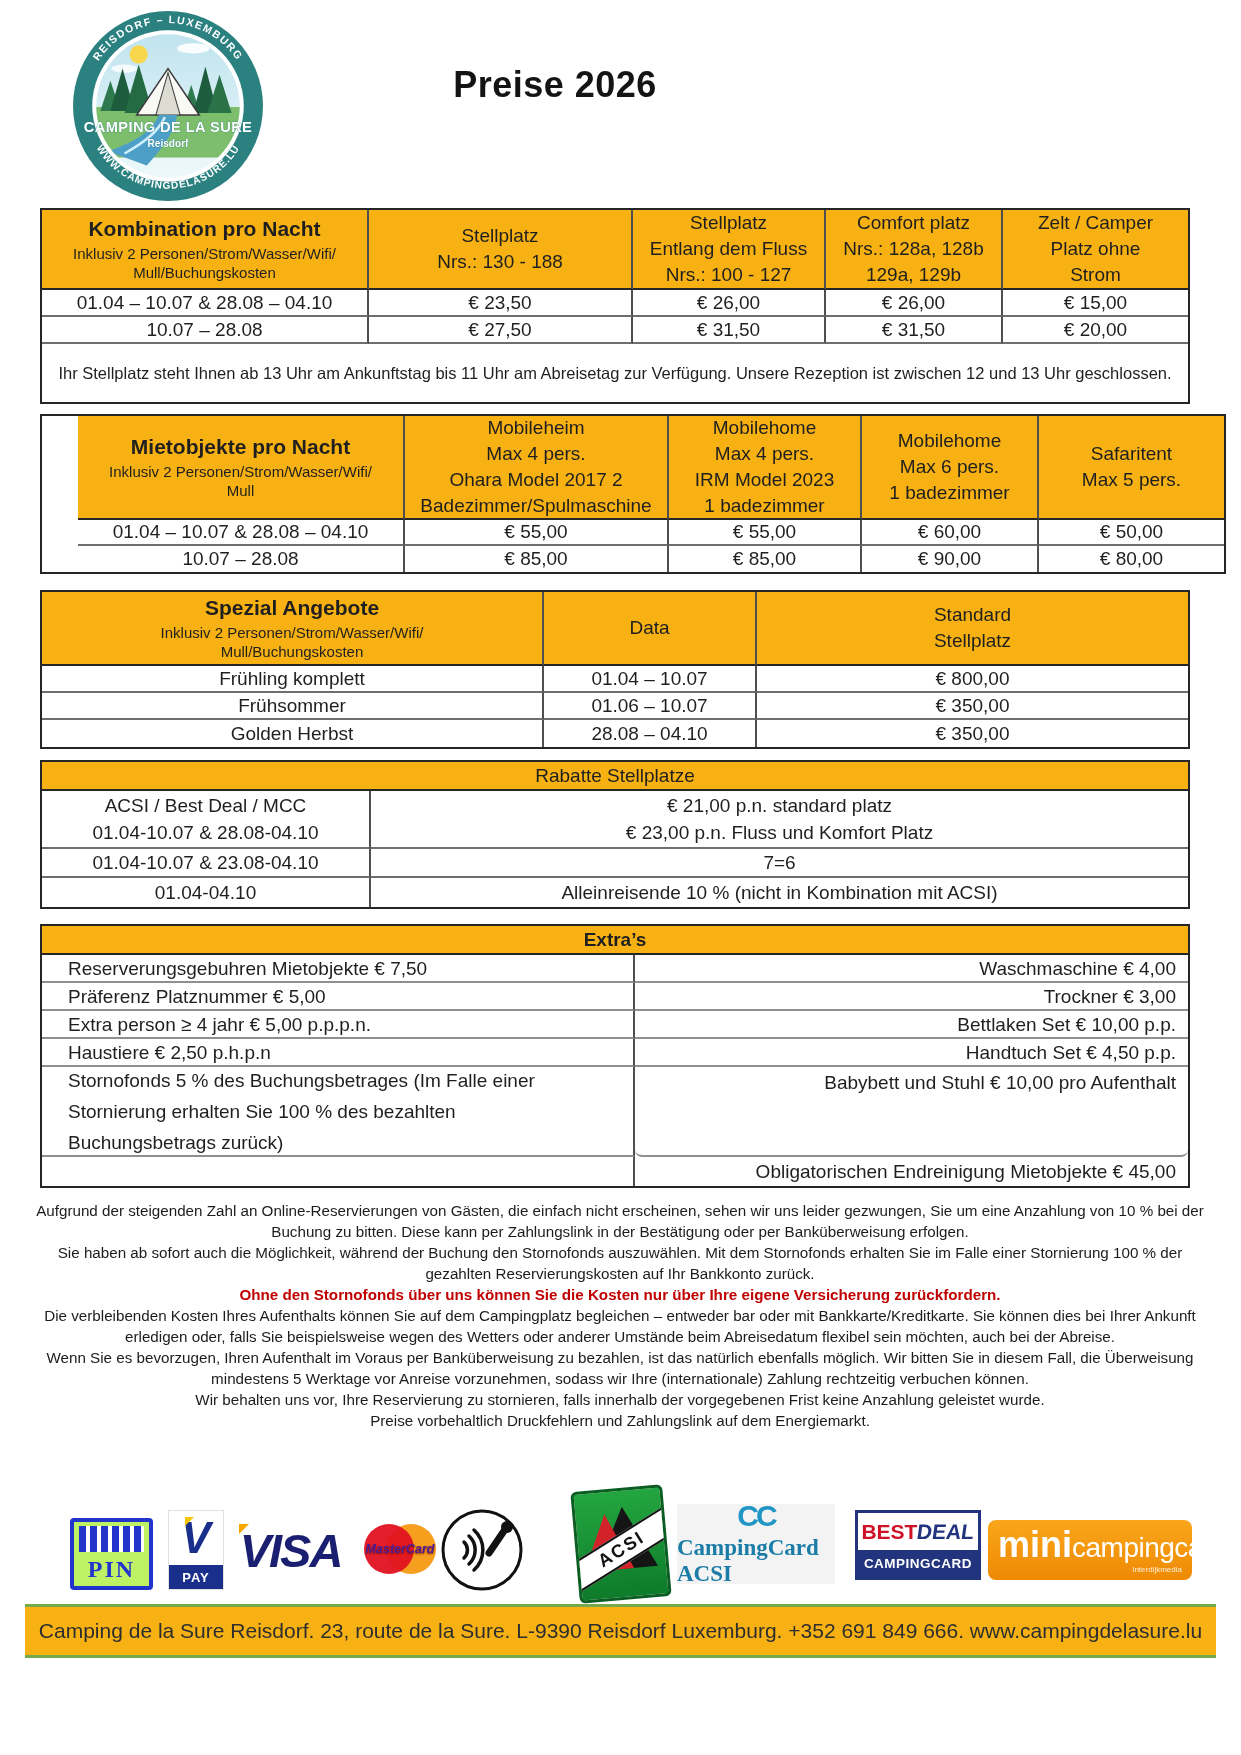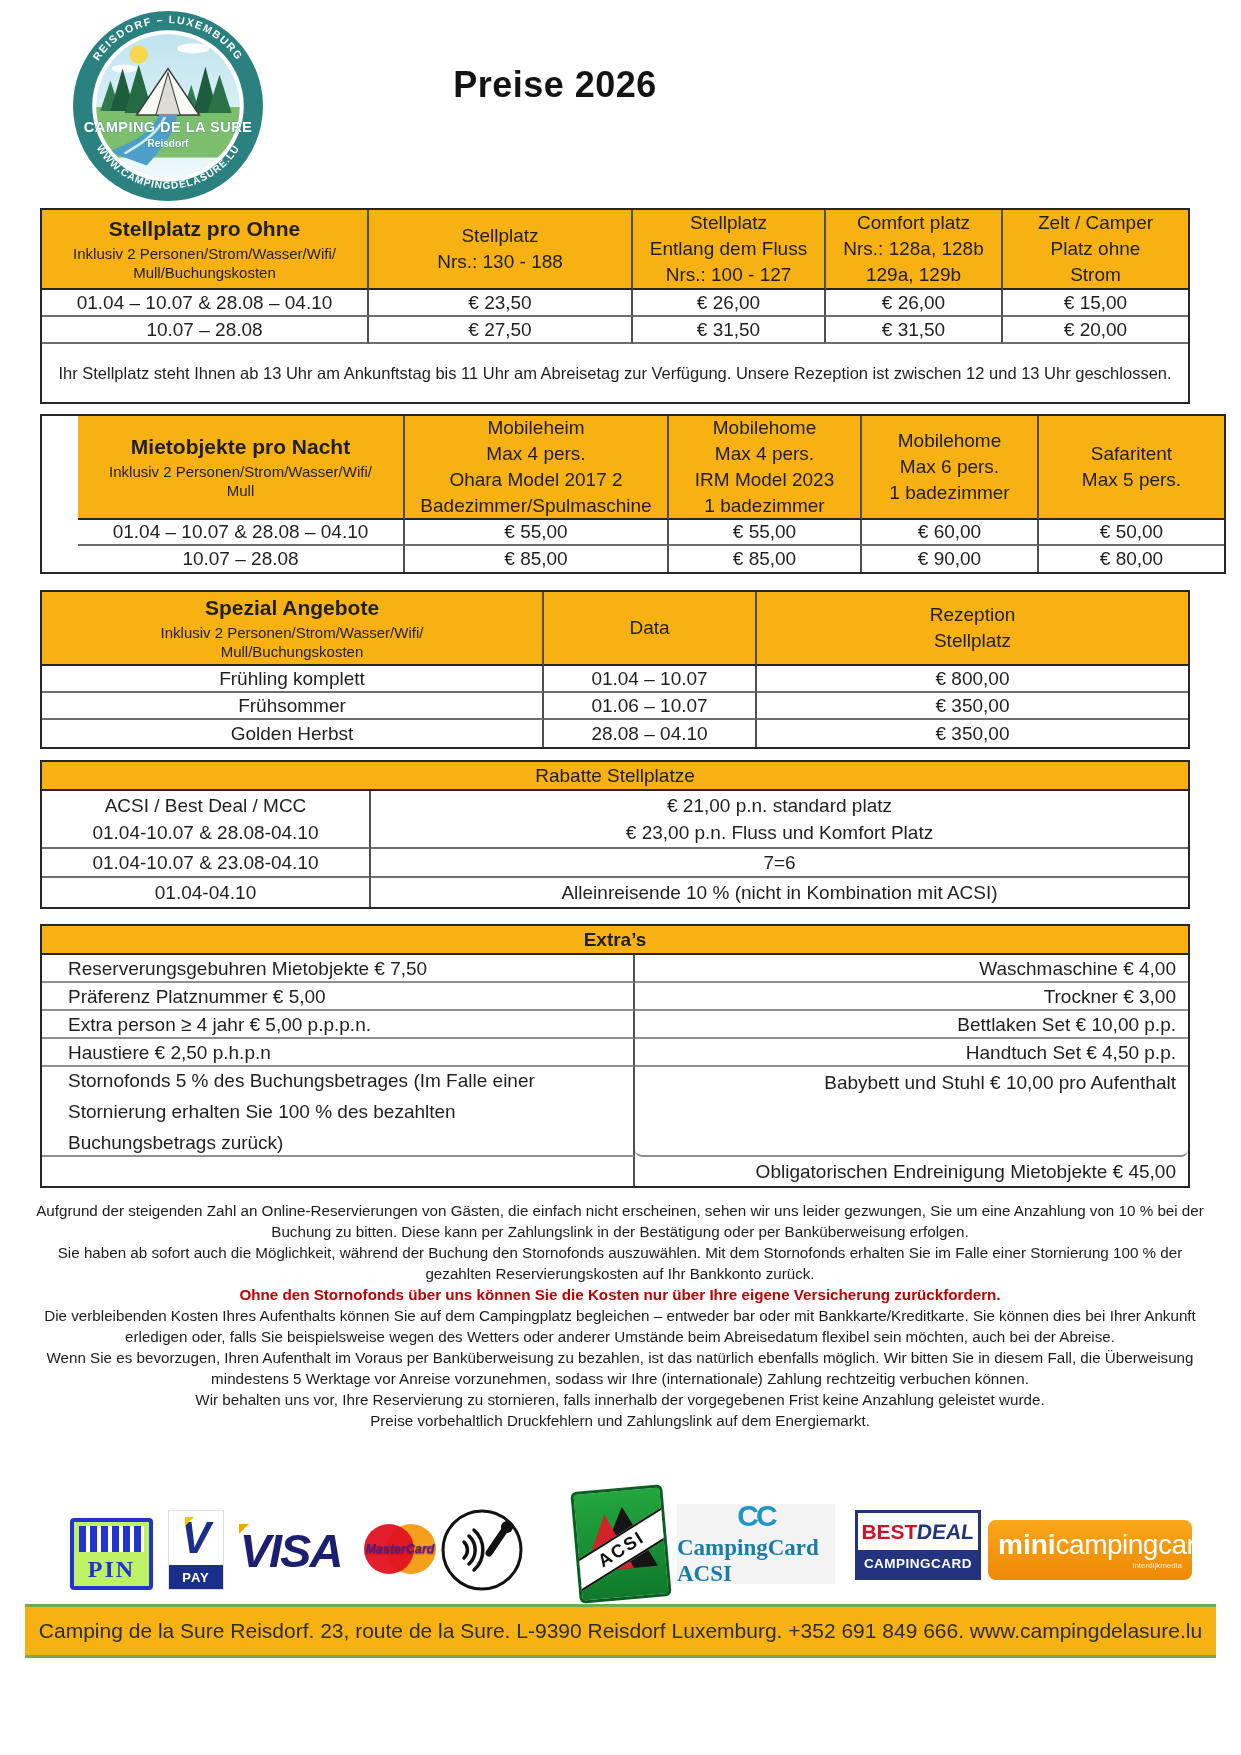--- a/index.html
+++ b/index.html
@@ -90,21 +90,21 @@
       background:#fff;display:flex;flex-direction:column;}
   .bd-top{flex:1;display:flex;align-items:center;justify-content:center;font-weight:800;font-size:21px;}
   .bd-best{color:#CE1126;}
   .bd-deal{color:#23347E;transform:skewX(-8deg);}
   .bd-band{height:27px;background:#23347E;color:#fff;display:flex;align-items:center;justify-content:center;
       font-weight:bold;font-size:13.5px;letter-spacing:0.5px;}
   .mini{left:988px;top:32px;width:204px;height:60px;border-radius:8px;
       background:linear-gradient(#FAA61A,#EE8A05);display:flex;flex-direction:column;
       justify-content:center;padding:0 10px;box-sizing:border-box;}
   .mini-line{display:flex;align-items:baseline;color:#fff;line-height:1;}
-  .mini-b{font-weight:800;font-size:28px;}
+  .mini-b{font-weight:800;font-size:36px;}
   .mini-r{font-weight:400;font-size:28px;letter-spacing:-0.5px;}
   .mini-sub{align-self:flex-end;font-size:8px;color:rgba(255,255,255,0.85);margin-top:2px;}
   
   .footer-bar{position:absolute;left:25px;top:1604px;width:1191px;height:48px;background:#F7B113;
       border-top:3px solid #74A94C;border-bottom:3px solid #74A94C;display:flex;align-items:center;
       justify-content:center;font-size:21px;color:#2e2e2e;}
 </style>
 </head>
 <body>
 
@@ -148,21 +148,21 @@
     </text>
     <text font-size="10" font-weight="bold" fill="#ffffff" letter-spacing="1">
       <textPath href="#arcBot" startOffset="50%" text-anchor="middle">WWW.CAMPINGDELASURE.LU</textPath>
     </text>
   </svg>
 
   <div class="page-title">Preise 2026</div>
 
   <div class="t" id="t1">
     <div class="c hd">
-      <span class="h-title">Stellplatz pro Ohne</span>
+      <span class="h-title">Kombination pro Nacht</span>
       <span class="h-sub">Inklusiv 2 Personen/Strom/Wasser/Wifi/
 Mull/Buchungskosten</span>
     </div>
     <div class="c hd">Stellplatz
 Nrs.: 130 - 188</div>
     <div class="c hd">Stellplatz
 Entlang dem Fluss
 Nrs.: 100 - 127</div>
     <div class="c hd">Comfort platz
 Nrs.: 128a, 128b
@@ -219,21 +219,21 @@
     <div class="c lastcol lastrow">€ 80,00</div>
   </div>
 
   <div class="t" id="t3">
     <div class="c hd">
       <span class="h-title">Spezial Angebote</span>
       <span class="h-sub">Inklusiv 2 Personen/Strom/Wasser/Wifi/
 Mull/Buchungskosten</span>
     </div>
     <div class="c hd">Data</div>
-    <div class="c hd lastcol">Rezeption
+    <div class="c hd lastcol">Standard
 Stellplatz</div>
 
     <div class="c">Frühling komplett</div>
     <div class="c">01.04 – 10.07</div>
     <div class="c lastcol">€ 800,00</div>
 
     <div class="c">Frühsommer</div>
     <div class="c">01.06 – 10.07</div>
     <div class="c lastcol">€ 350,00</div>
 

